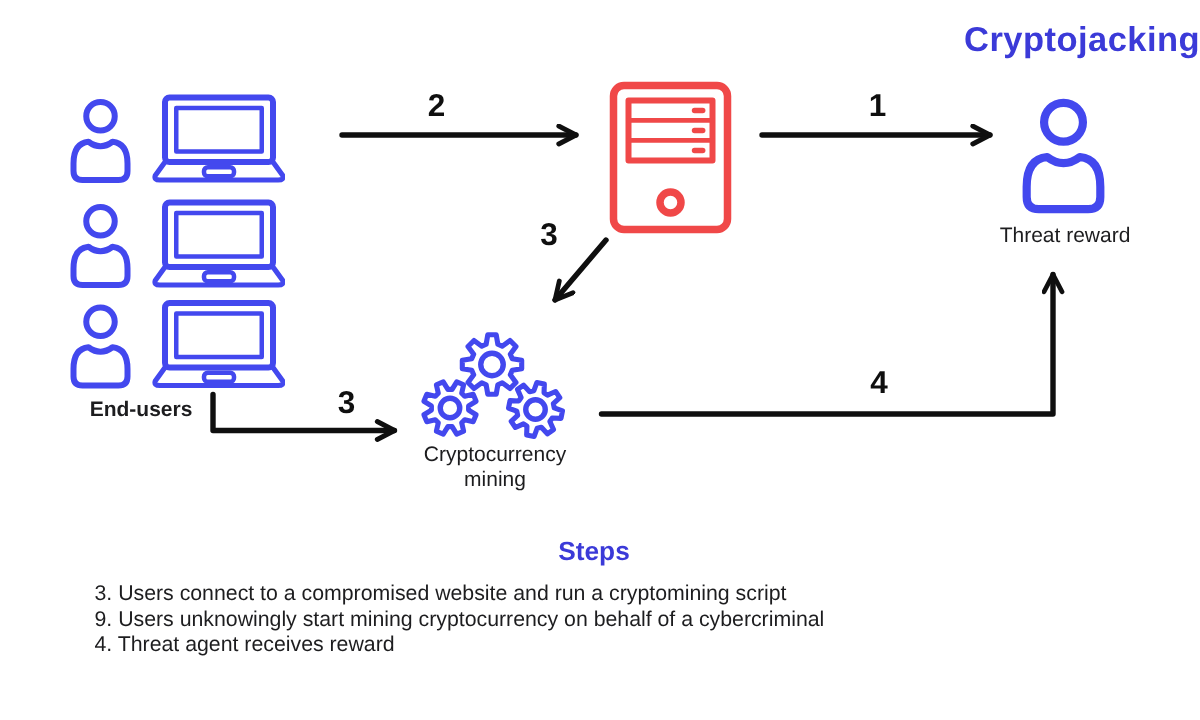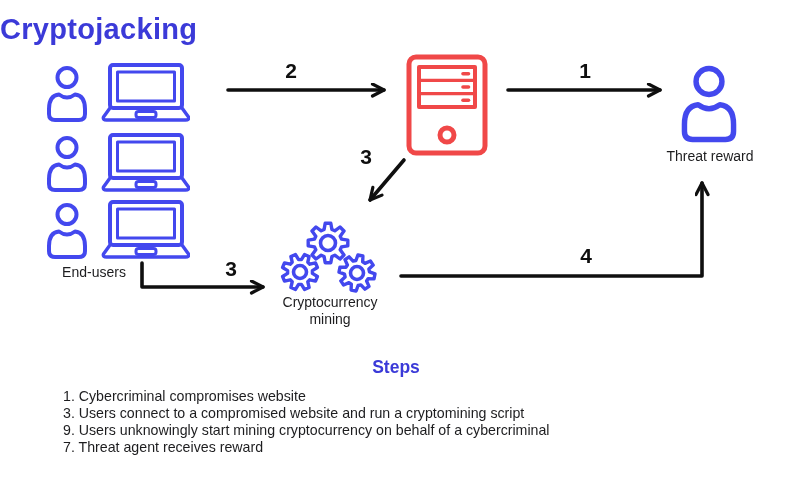--- a/index.html
+++ b/index.html
@@ -12,22 +12,22 @@
   }
   *{margin:0;padding:0;box-sizing:border-box;}
   html,body{background:#e8e8e8;}
   .canvas{
     position:relative;width:800px;height:480px;background:var(--bg);
     font-family:"Liberation Sans","DejaVu Sans",sans-serif;
     color:var(--text);overflow:hidden;
   }
   .abs{position:absolute;}
   .title{
-    left:0;top:13px;width:800px;text-align:left;
-    font-size:29px;font-weight:700;letter-spacing:.3px;color:var(--accent);
+    left:0;top:13px;width:800px;text-align:right;
+    font-size:23px;font-weight:700;letter-spacing:.3px;color:var(--accent);
   }
   .caption{
     font-size:13.5px;line-height:17px;text-align:center;color:var(--text);
   }
   .num{
     font-size:21px;font-weight:700;color:var(--arrow);
     width:26px;text-align:center;line-height:22px;
   }
   .steps-heading{
     left:0;top:357px;width:792px;text-align:center;
@@ -103,21 +103,21 @@
       <circle cx="22" cy="13.5" r="9.5" stroke-width="4"></circle>
       <path stroke-width="4" d="M4 45 Q4 31.5 14 30.5 Q22 36.5 30 30.5 Q40 31.5 40 45 L40 50 Q40 56 34 56 L10 56 Q4 56 4 50 Z"></path>
     </g>
     <g transform="translate(58,3)">
       <rect x="8" y="0" width="72" height="43" rx="3" stroke-width="4"></rect>
       <rect x="15.5" y="7" width="57" height="29" stroke-width="3"></rect>
       <path stroke-width="3.4" d="M8 43 L1.5 52 Q0.5 55 4.5 55 L83.5 55 Q87.5 55 86.5 52 L80 43"></path>
       <rect x="34" y="46.5" width="20" height="6" rx="2.5" stroke-width="3"></rect>
     </g>
   </svg>
-  <div class="abs caption" style="left:40px;top:264px;width:108px;font-size:14px;">End-users</div>
+  <div class="abs caption" style="left:40px;top:264px;width:108px;font-size:14px;font-weight:bold;">End-users</div>
 
   <svg class="abs red" style="left:406px;top:54px;" width="82" height="102" viewBox="0 0 82 102">
     <rect x="3" y="3" width="76" height="96" rx="7" stroke-width="5"></rect>
     <rect x="13" y="13" width="56" height="40" stroke-width="4"></rect>
     <line x1="13" y1="26.3" x2="69" y2="26.3" stroke-width="3.2"></line>
     <line x1="13" y1="39.6" x2="69" y2="39.6" stroke-width="3.2"></line>
     <line x1="57" y1="19.7" x2="62.5" y2="19.7" stroke-width="3.6"></line>
     <line x1="57" y1="33" x2="62.5" y2="33" stroke-width="3.6"></line>
     <line x1="57" y1="46.3" x2="62.5" y2="46.3" stroke-width="3.6"></line>
     <circle cx="41" cy="81" r="7" stroke-width="5"></circle>
@@ -139,19 +139,18 @@
     <path stroke-width="3.4" d="M92.5,57.9L98.0,59.9L97.0,64.9L91.1,64.7L89.6,67.0L92.0,72.4L87.9,75.2L83.9,70.9L81.1,71.5L79.1,77.0L74.1,76.0L74.3,70.1L72.0,68.6L66.6,71.0L63.8,66.9L68.1,62.9L67.5,60.1L62.0,58.1L63.0,53.1L68.9,53.3L70.4,51.0L68.0,45.6L72.1,42.8L76.1,47.1L78.9,46.5L80.9,41.0L85.9,42.0L85.7,47.9L88.0,49.4L93.4,47.0L96.2,51.1L91.9,55.1Z"></path>
     <circle cx="80" cy="59" r="6.5" stroke-width="3.6"></circle>
   </svg>
   <div class="abs steps-heading">Steps</div>
 
   <div class="abs caption" style="left:268px;top:294px;width:124px;font-size:14px;line-height:16.5px;">
     <div>Cryptocurrency</div>
     <div>mining</div>
   </div>
   <div class="abs steps-list">
-    <div>1. Cybercriminal compromises website</div>
     <div>3. Users connect to a compromised website and run a cryptomining script</div>
     <div>9. Users unknowingly start mining cryptocurrency on behalf of a cybercriminal</div>
-    <div>7. Threat agent receives reward</div>
+    <div>4. Threat agent receives reward</div>
   </div>
 
 </div>
 
 </body></html>

